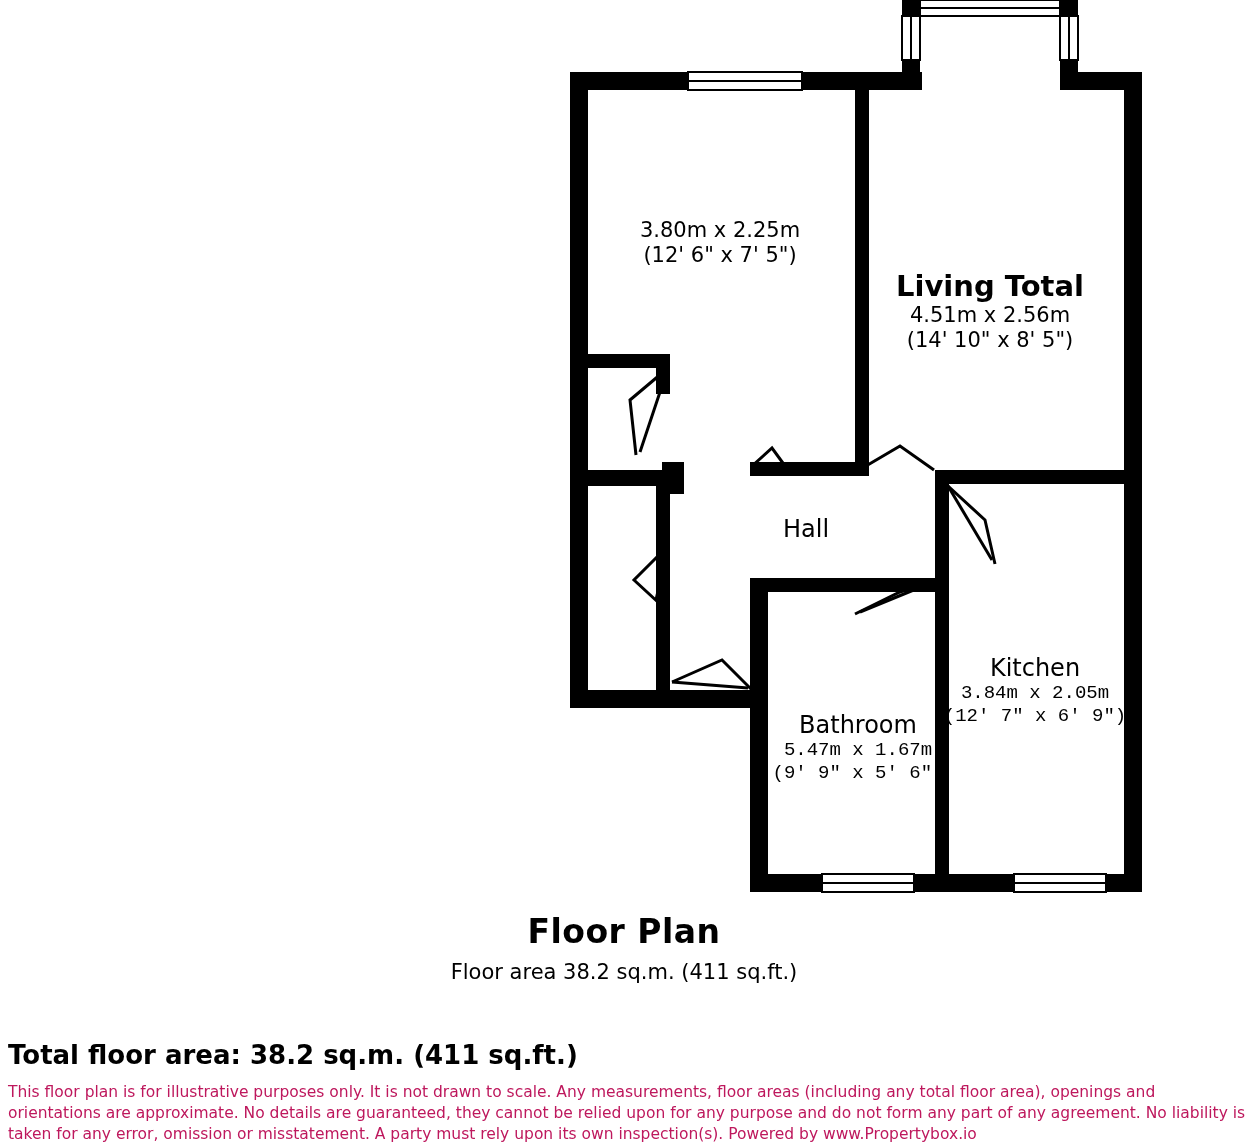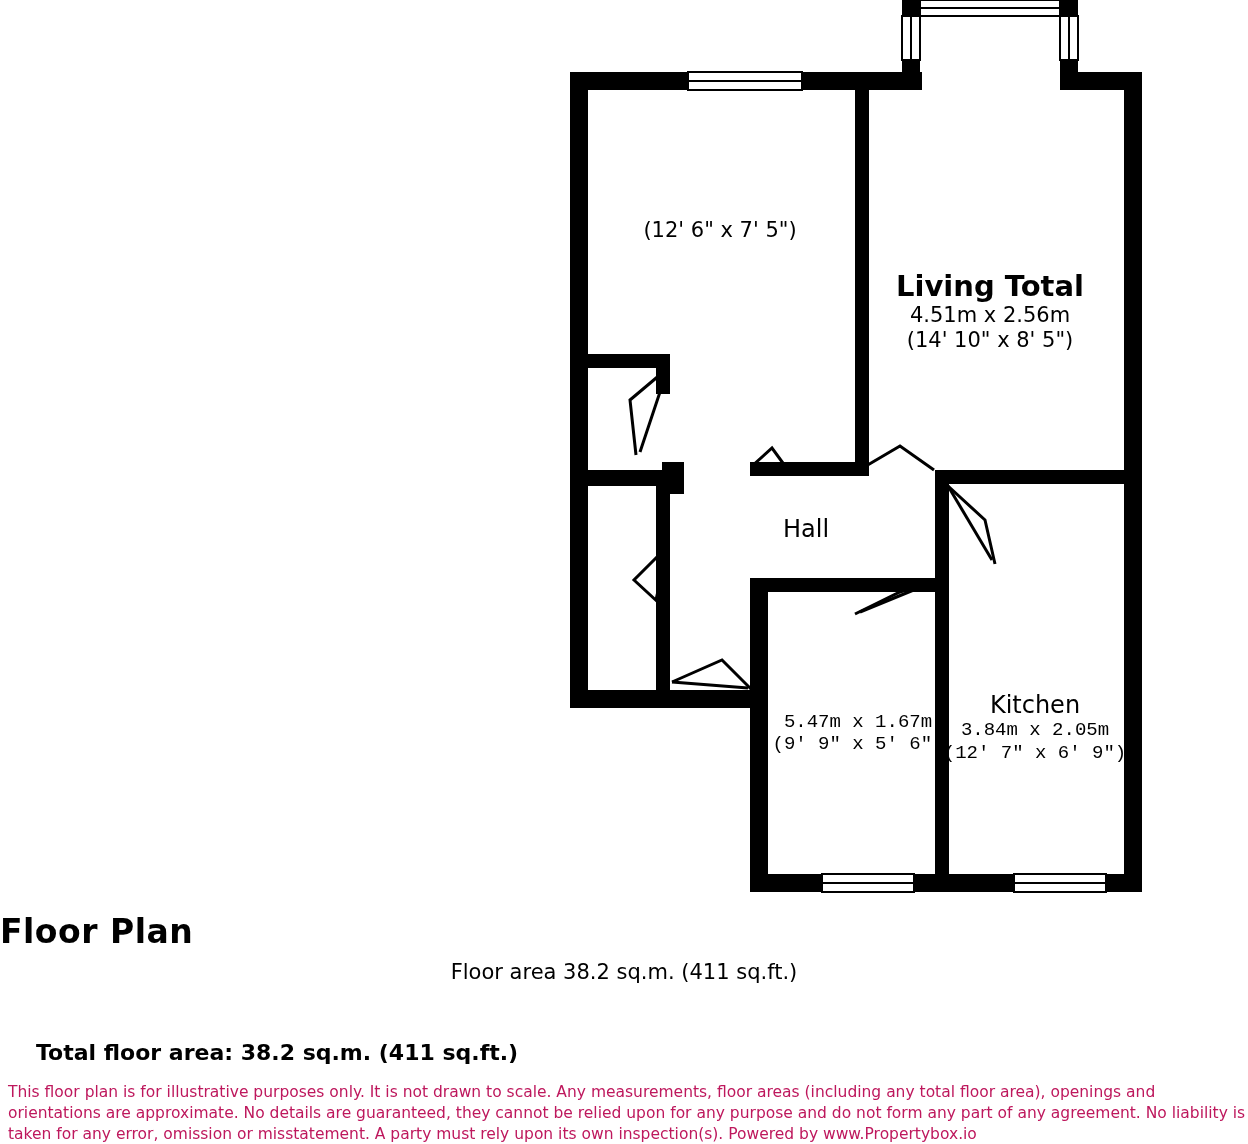--- a/index.html
+++ b/index.html
@@ -48,39 +48,38 @@
   .bath-label .room-dim,
   .kitchen-label .room-dim {
     font-size: 19px;
     font-family: Liberation Mono, monospace;
   }
   #plan-title {
     position: absolute;
     left: 0;
     top: 912px;
     width: 1248px;
-    text-align: left;
+    text-align: center;
     font-size: 33px;
     font-weight: 700;
   }
   #plan-area {
     position: absolute;
     left: 0;
     top: 960px;
     width: 1248px;
     text-align: center;
     font-size: 21px;
   }
   #total-area {
     position: absolute;
     left: 8px;
     top: 1040px;
-    font-size: 22px;
+    font-size: 26px;
     font-weight: 700;
-    margin-left: 28px;
   }
   #disclaimer {
     position: absolute;
     left: 8px;
     top: 1082px;
     width: 1240px;
     font-size: 15.5px;
     line-height: 1.35;
     color: #be185d;
   }
@@ -219,40 +218,42 @@
     </g>
   </g>
 
   <g fill="#000000">
     <rect x="684" y="470" width="0" height="0"></rect>
   </g>
 
 </svg>
 
 <div class="room-label bedroom-label" style="left:560px; top:218px; width:320px;">
+  <div class="room-dim">3.80m x 2.25m</div>
   <div class="room-dim">(12' 6" x 7' 5")</div>
 </div>
 
 <div class="room-label living-label" style="left:830px; top:269px; width:320px;">
   <div class="room-name">Living Total</div>
   <div class="room-dim">4.51m x 2.56m</div>
   <div class="room-dim">(14' 10" x 8' 5")</div>
 </div>
 
 <div class="room-label hall-label" style="left:686px; top:515px; width:240px;">
   <div class="room-name">Hall</div>
 </div>
 
-<div class="room-label kitchen-label" style="left:915px; top:691px; width:240px;text-align:center;">
+<div class="room-label kitchen-label" style="left:915px; top:654px; width:240px;text-align:center;">
   <div class="room-name">Kitchen</div>
   <div class="room-dim">3.84m x 2.05m</div>
   <div class="room-dim">(12' 7" x 6' 9")</div>
 </div>
 
 <div class="room-label bath-label" style="left:738px; top:711px; width:240px;">
+  <div class="room-name">Bathroom</div>
   <div class="room-dim">5.47m x 1.67m</div>
   <div class="room-dim">(9' 9" x 5' 6")</div>
 </div>
 
 <div id="plan-title" class="plan-title-offset">Floor Plan</div>
 <div id="plan-area">Floor area 38.2 sq.m. (411 sq.ft.)</div>
 <div id="total-area">Total floor area: 38.2 sq.m. (411 sq.ft.)</div>
 <div id="disclaimer">This floor plan is for illustrative purposes only. It is not drawn to scale. Any measurements, floor areas (including any total floor area), openings and orientations are approximate. No details are guaranteed, they cannot be relied upon for any purpose and do not form any part of any agreement. No liability is taken for any error, omission or misstatement. A party must rely upon its own inspection(s). Powered by www.Propertybox.io</div>
 
 </body></html>

